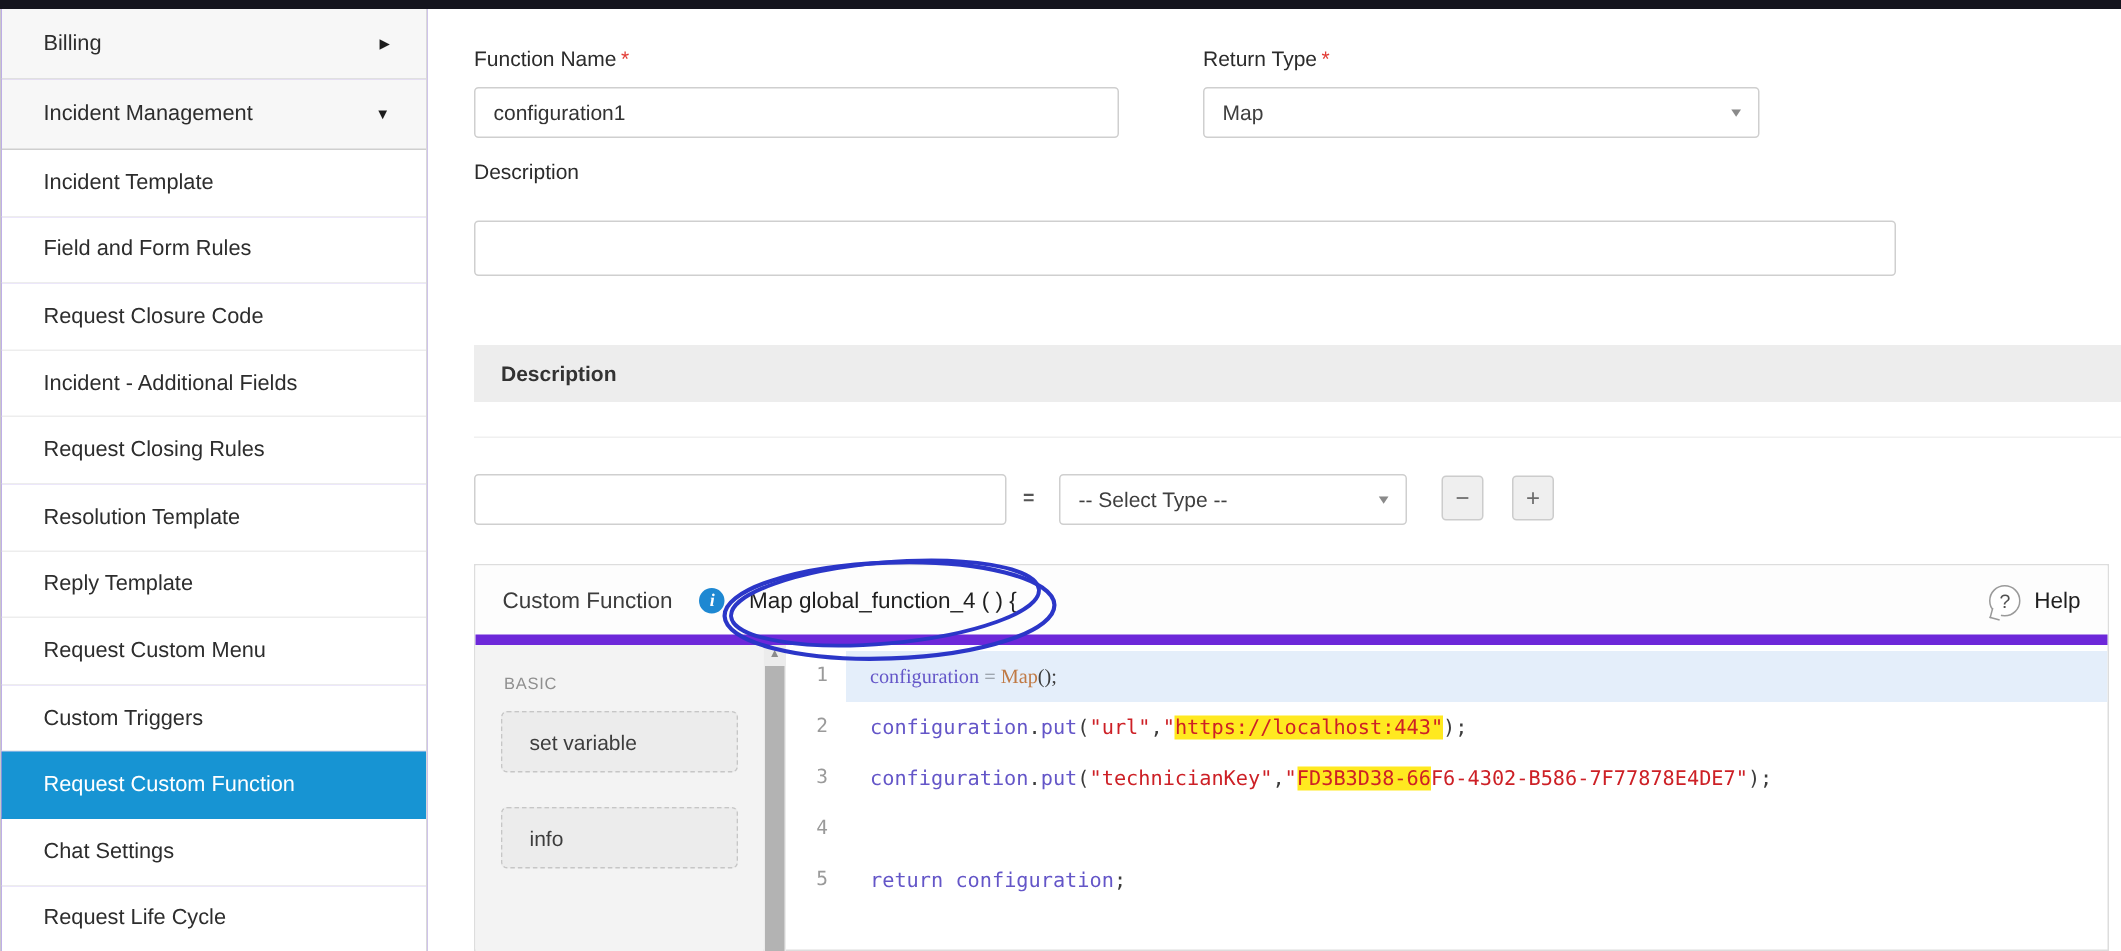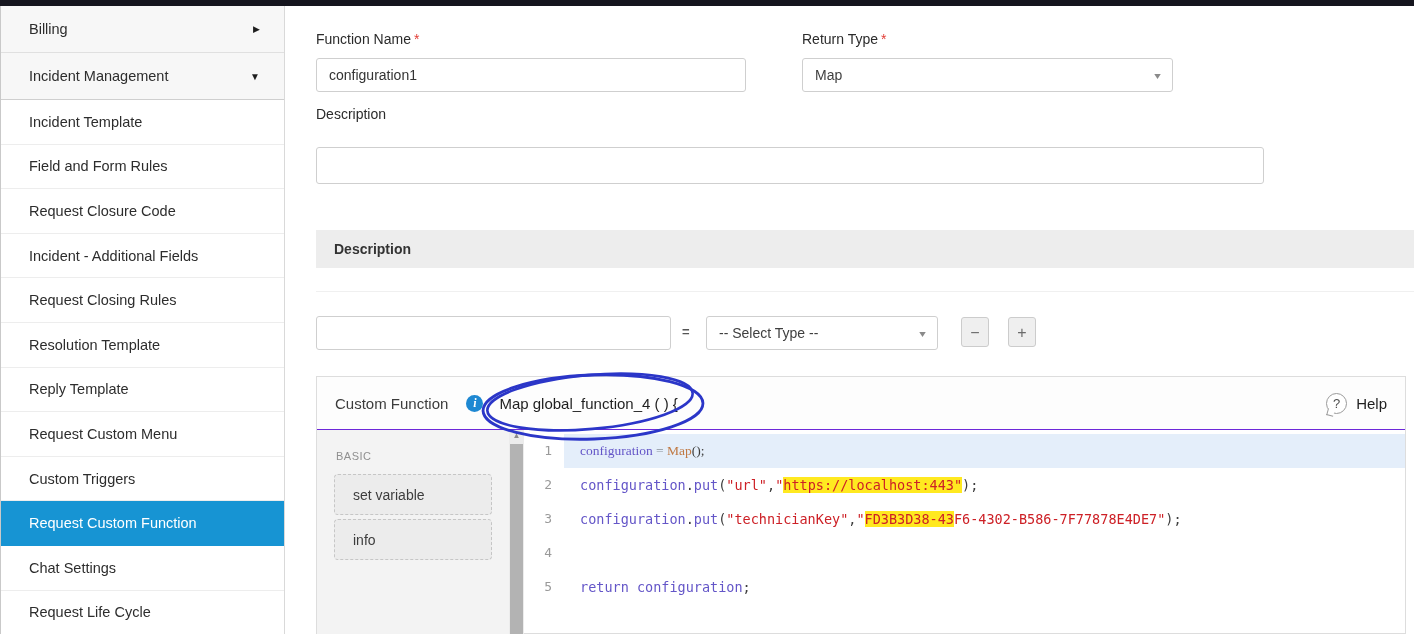--- a/index.html
+++ b/index.html
@@ -41,41 +41,41 @@
 
   .eq-sign { position:absolute; left:396px; top:318px; font-size:13px; font-weight:700; color:#555; }
 
   .step-btn { position:absolute; width:28px; height:30px; background:#efefef; border:1px solid #ccc;
               border-radius:3px; color:#6b6b6b; font-size:16px; line-height:27px; text-align:center; cursor:pointer; }
 
   
   .cf-panel { position:absolute; left:30px; top:370px; width:1090px; height:258px;
               border:1px solid #ddd; background:#fff; }
   .cf-header { position:relative; height:53px; display:flex; align-items:center;
-               padding:0 18px; border-bottom:1px solid #6d28d9; background:#fdfdfd; }
+               padding:0 18px; border-bottom:7px solid #6d28d9; background:#fdfdfd; }
   .cf-title { font-size:15px; color:#3c3c3c; margin-right:18px; }
   .info-icon { width:17px; height:17px; border-radius:50%; background:#1e88d2; color:#fff;
                font-family:"Liberation Serif",serif; font-style:italic; font-weight:700; font-size:12px;
                display:flex; align-items:center; justify-content:center; cursor:pointer; }
   .cf-signature { margin-left:16px; font-size:15px; color:#1f1f1f; white-space:pre;text-align:center; }
   .annotation-svg { position:absolute; left:160px; top:-10px; width:232px; height:76px;
                     pointer-events:none; z-index:5; }
   .help-wrap { margin-left:auto; display:flex; align-items:center; gap:9px; cursor:pointer; }
   .help-icon { position:relative; width:21px; height:21px; border-radius:50%; border:1.5px solid #9a9a9a;
                color:#4f4f4f; font-size:13px; display:flex; align-items:center; justify-content:center; background:#fff; }
   .help-icon::after { content:""; position:absolute; left:0px; bottom:-3px; width:6px; height:6px;
                       background:#fff; border-left:1.5px solid #9a9a9a; border-bottom:1.5px solid #9a9a9a;
                       transform:rotate(15deg); }
   .help-label { font-size:15px; color:#1f1f1f; }
 
   .cf-body { display:flex; height:204px; }
 
   .toolbox { width:192px; background:#f3f3f3; padding:20px 0 0 17px; }
   .toolbox-label { font-size:11px; color:#8f8f8f; letter-spacing:.5px; margin:0 0 12px 2px; }
-  .tool-btn { display:block; width:158px; height:41px; margin-bottom:4px; text-align:left; padding-left:18px;
+  .tool-btn { display:block; width:158px; height:41px; margin-bottom:23px; text-align:left; padding-left:18px;
               background:#ececec; border:1px dashed #c6c6c6; border-radius:4px;
               font-family:"Liberation Sans",sans-serif; font-size:14px; color:#3d3d3d; cursor:pointer; }
 
   .vscroll { position:relative; width:15px; background:#ececec; cursor:pointer; }
   .vscroll .up-arrow { position:absolute; top:1px; left:0; width:15px; text-align:center;
                        font-size:8px; color:#8b8b8b; }
   .vscroll .thumb { position:absolute; top:14px; left:1px; width:13px; height:calc(100% - 14px); background:#b3b3b3; }
 
   .code-region { flex:1; padding-top:4px; font-family:"DejaVu Sans Mono",monospace; font-size:13.5px; overflow:hidden; cursor:text; }
   .code-row { display:flex; height:34px; line-height:34px; }
@@ -208,21 +208,21 @@
             <div class="code-row active">
               <span class="gutter">1</span>
               <span class="code"><span class="tv">configuration</span><span class="to"> = </span><span class="tf">Map</span><span class="tp">();</span></span>
             </div>
             <div class="code-row">
               <span class="gutter">2</span>
               <span class="code"><span class="tv">configuration</span><span class="tp">.</span><span class="tv">put</span><span class="tp">(</span><span class="ts">"url"</span><span class="tp">,</span><span class="ts">"</span><span class="thl">https://localhost:443"</span><span class="tp">);</span></span>
             </div>
             <div class="code-row">
               <span class="gutter">3</span>
-              <span class="code"><span class="tv">configuration</span><span class="tp">.</span><span class="tv">put</span><span class="tp">(</span><span class="ts">"technicianKey"</span><span class="tp">,</span><span class="ts">"</span><span class="thl">FD3B3D38-43</span><span class="ts">F6-4302-B586-7F77878E4DE7"</span><span class="tp">);</span></span>
+              <span class="code"><span class="tv">configuration</span><span class="tp">.</span><span class="tv">put</span><span class="tp">(</span><span class="ts">"technicianKey"</span><span class="tp">,</span><span class="ts">"</span><span class="thl">FD3B3D38-66</span><span class="ts">F6-4302-B586-7F77878E4DE7"</span><span class="tp">);</span></span>
             </div>
             <div class="code-row">
               <span class="gutter">4</span>
               <span class="code"></span>
             </div>
             <div class="code-row">
               <span class="gutter">5</span>
               <span class="code"><span class="tv">return</span><span class="tp"> </span><span class="tv">configuration</span><span class="tp">;</span></span>
             </div>
           </div>

